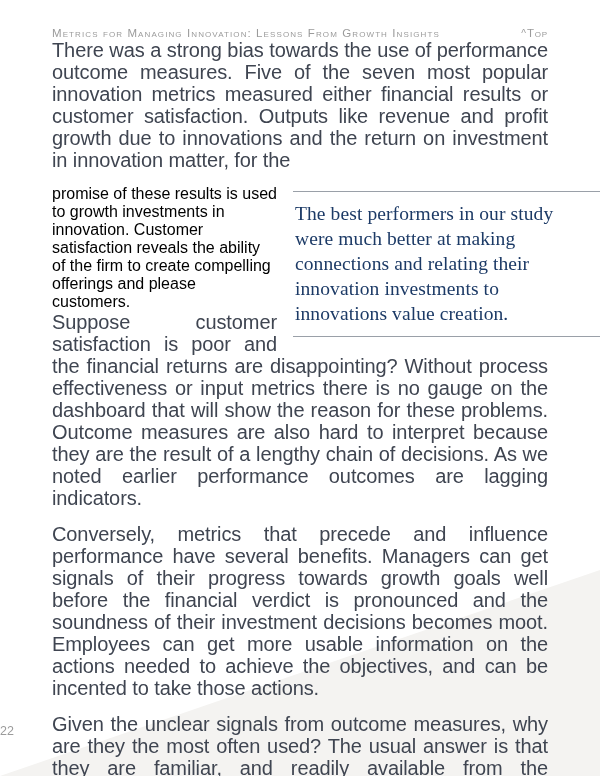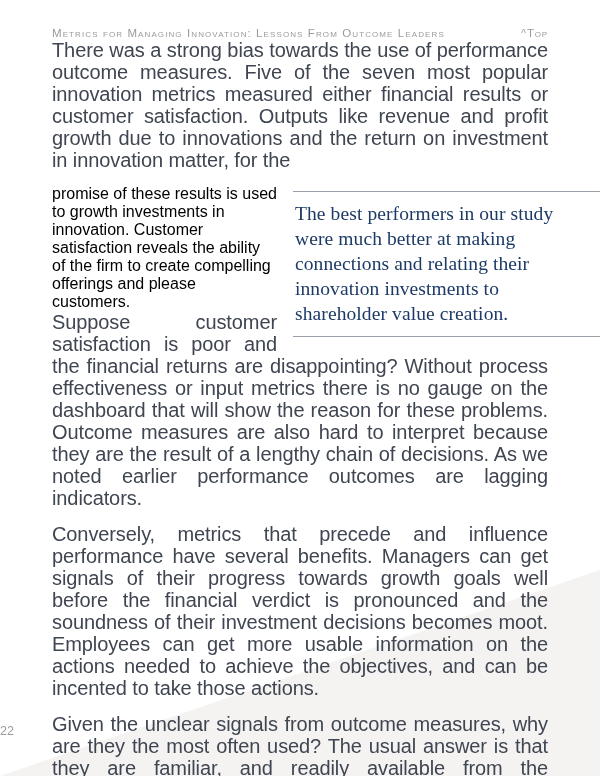--- a/index.html
+++ b/index.html
@@ -112,33 +112,33 @@
 </head>
 <body>
 
 <div class="page">
 
   <div class="corner-triangle"></div>
 
   <div class="content">
 
     <div class="running-header">
-      <span class="title">Metrics for Managing Innovation: Lessons From Outcome Leaders</span>
+      <span class="title">Metrics for Managing Innovation: Lessons From Growth Insights</span>
       <a class="top-link" href="#">
         <span class="caret">^</span><span>Top</span>
       </a>
     </div>
 
     <article>
 
 
       <p class="body-para">
         <span>There was a strong bias towards the use of performance outcome measures. Five of the seven most popular innovation metrics measured either financial results or customer satisfaction. Outputs like revenue and profit growth due to innovations and the return on investment in innovation matter, for the</span>
         </p><aside class="pull-quote">
-          <div class="quote-text">The best performers in our study were much better at making connections and relating their innovation investments to shareholder value creation.</div>
+          <div class="quote-text">The best performers in our study were much better at making connections and relating their innovation investments to innovations value creation.</div>
         </aside>
         <span>promise of these results is used to growth investments in innovation. Customer satisfaction reveals the ability of the firm to create compelling offerings and please customers.</span>
       <p></p>
 
       <p class="body-para">Suppose customer satisfaction is poor and the financial returns are disappointing? Without process effectiveness or input metrics there is no gauge on the dashboard that will show the reason for these problems. Outcome measures are also hard to interpret because they are the result of a lengthy chain of decisions. As we noted earlier performance outcomes are lagging indicators.</p>
 
       <p class="body-para">Conversely, metrics that precede and influence performance have several benefits. Managers can get signals of their progress towards growth goals well before the financial verdict is pronounced and the soundness of their investment decisions becomes moot. Employees can get more usable information on the actions needed to achieve the objectives, and can be incented to take those actions.</p>
 
       <p class="body-para">Given the unclear signals from outcome measures, why are they the most often used? The usual answer is that they are familiar, and readily available from the management information or accounting systems. The underlying pitfall is not investing enough to find metrics that will provide diagnostic insights into the end-to-end process of converting innovation inputs into</p>
 

